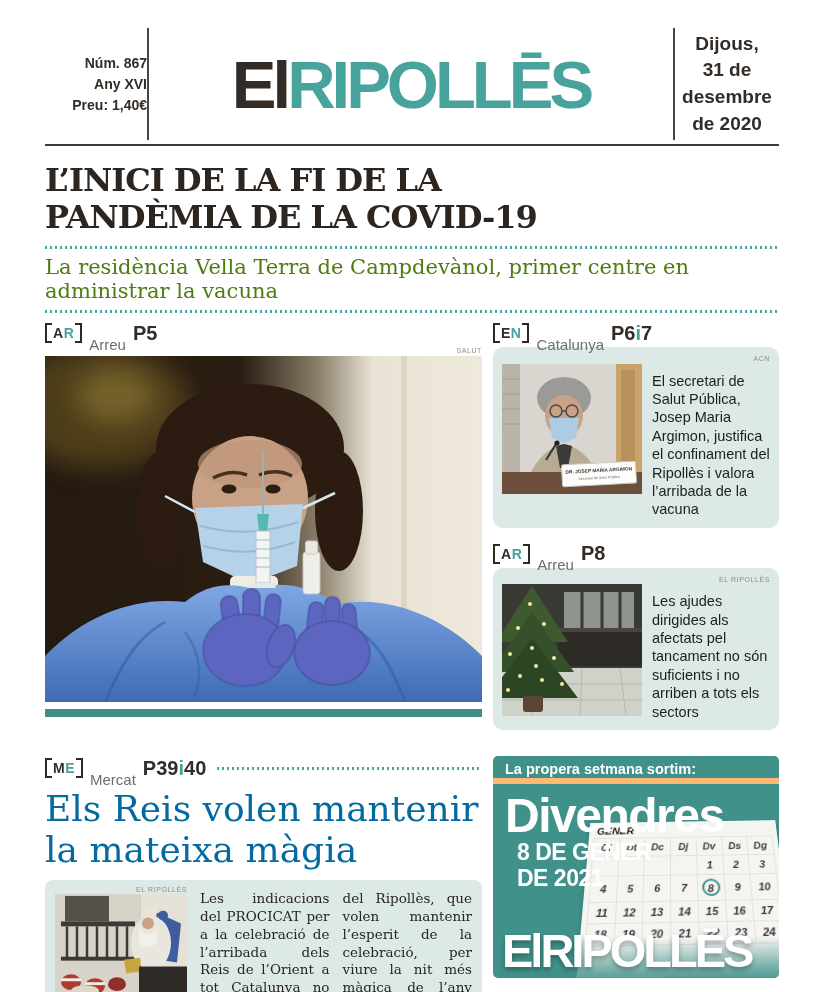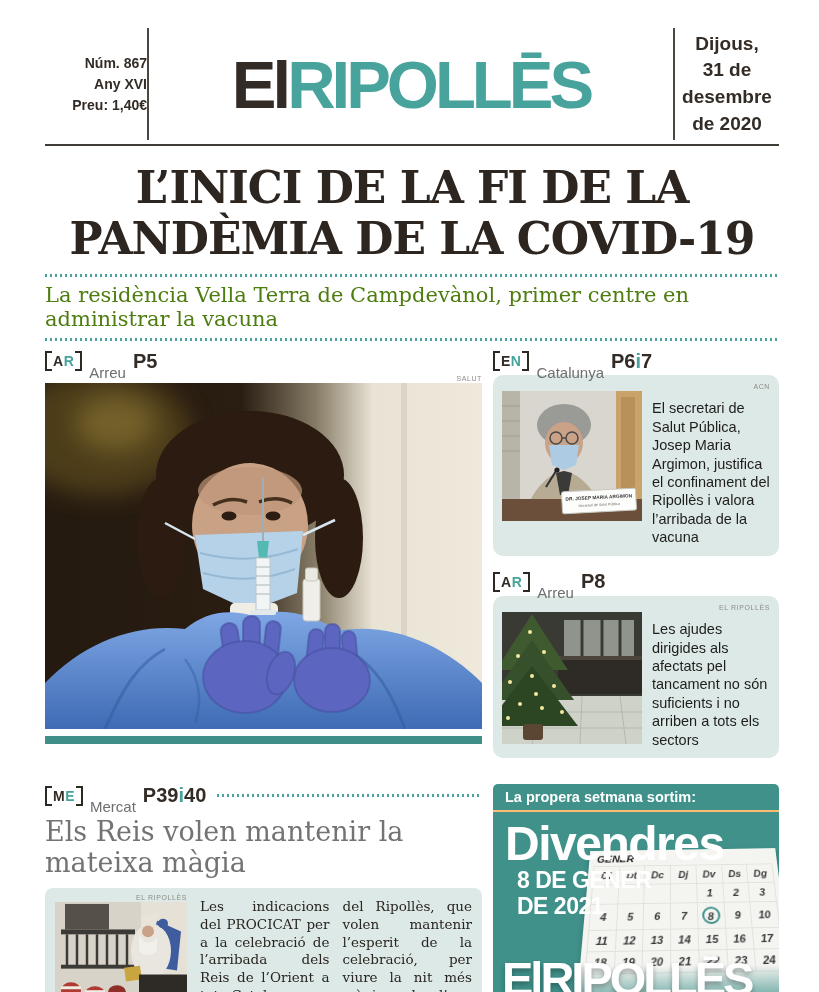--- a/index.html
+++ b/index.html
@@ -17,22 +17,22 @@
   .mast-meta{align-self:center; text-align:right; font-weight:700; font-size:14px; line-height:1.5; color:var(--ink);}
   .mast-center{border-left:2px solid #4b463f; border-right:2px solid #4b463f;
     display:flex; align-items:center; justify-content:center;}
   .logo{font-weight:700; font-size:67px; letter-spacing:-4px; line-height:1; white-space:nowrap;}
   .logo .logo-el{color:var(--ink);}
   .logo .logo-rest{color:var(--teal);}
   .mast-date{align-self:center; text-align:center; font-weight:700; font-size:19px; line-height:1.4; color:var(--ink);}
   .mast-rule{height:2px; background:#3f3b37; margin-top:4px;}
 
   
-  .headline{margin:16px 0 10px; text-align:center; font-family:"DejaVu Serif",serif;
-    font-weight:700; font-size:44px; line-height:1.16; letter-spacing:-1px; color:var(--headline-ink);}
+  .headline{margin:16px 0 10px; font-family:"DejaVu Serif",serif;
+    font-weight:700; font-size:32px; line-height:1.16; letter-spacing:-1px; color:var(--headline-ink);}
   .rule-dotted{height:3px; background:repeating-linear-gradient(90deg,var(--teal) 0 2px,transparent 2px 5px);}
   .subheadline{font-family:"DejaVu Serif",serif; font-size:21px; color:#4d7c0f; padding:6px 0 7px;}
 
   
   .main-grid{display:grid; grid-template-columns:437px 1fr; column-gap:11px; row-gap:14px; margin-top:8px;}
 
   
   .tag-row{display:flex; align-items:center; gap:7px; height:24px; margin-bottom:2px;}
   .tag-box{position:relative; display:inline-flex; padding:2px 8px; font-weight:800; font-size:14px; letter-spacing:.5px;}
   .tag-box::before{content:""; position:absolute; left:0; top:0; bottom:0; width:5px;
@@ -53,29 +53,29 @@
   .teal-bar{height:8px; background:var(--bar-teal); margin-top:7px;}
 
   
   .info-box{background:var(--light-box); border-radius:10px; padding:8px 9px 9px; margin-bottom:12px;}
   .info-inner{display:flex; gap:10px;}
   .info-photo{width:140px; flex:0 0 140px;}
   .info-photo svg{display:block; width:140px;}
   .info-text{font-size:14.5px; line-height:1.27; color:#1f1e1c; padding-top:8px;}
 
   
-  .mercat-headline{font-family:"DejaVu Serif",serif; font-size:27px; color:#737373; margin:8px 0 10px; font-weight:400;}
+  .mercat-headline{font-family:"DejaVu Serif",serif; font-size:36px; color:#0369a1; margin:8px 0 10px; font-weight:400;}
   .mercat-box{background:var(--light-box); border-radius:8px; padding:6px 10px 10px; height:122px; display:flex; gap:13px;}
   .mercat-photo-wrap{width:132px; flex:0 0 132px;}
   .mercat-cols{flex:1; display:grid; grid-template-columns:1fr 1fr; gap:13px;
     font-family:"DejaVu Serif",serif; font-size:13.5px; line-height:1.32; text-align:justify; color:#2a2520; padding-top:4px;}
 
   
   .promo{position:relative; height:222px; background:var(--promo-teal); border-radius:5px; overflow:hidden; color:#fff;}
-  .promo-kicker{height:28px; line-height:27px; padding:0 12px; font-weight:700; font-size:14.5px; border-bottom:2px solid #fdba74;}
+  .promo-kicker{height:28px; line-height:27px; padding:0 12px; font-weight:700; font-size:14.5px; border-bottom:6px solid #fdba74;}
   .promo-day{font-size:48px; font-weight:800; letter-spacing:-1.5px; padding:8px 12px 0; line-height:1; position:relative; z-index:2;}
   .promo-l2,.promo-l3{font-size:23px; font-weight:800; letter-spacing:-.5px; padding:0 24px; line-height:1.12; position:relative; z-index:2;}
   .calendar{position:absolute; top:58px; right:-4px; width:198px; z-index:1;
     transform:perspective(300px) rotateX(18deg) rotate(-1deg); transform-origin:50% 40%;
     background:#f4f4f1; color:#333; padding:3px 5px 40px; box-shadow:0 3px 6px rgba(0,0,0,.2);}
   .cal-title{font-weight:800; font-style:italic; font-size:11px; color:#1d1d1d; padding:1px 3px 2px;}
   .calendar table{width:100%; border-collapse:collapse;}
   .calendar th,.calendar td{width:14.28%; text-align:center; font-style:italic; font-weight:700;
     font-size:11px; color:#3b3b3b; padding:4px 0; border:1px solid #e2e2dd;}
   .calendar th{font-size:10.5px;}

